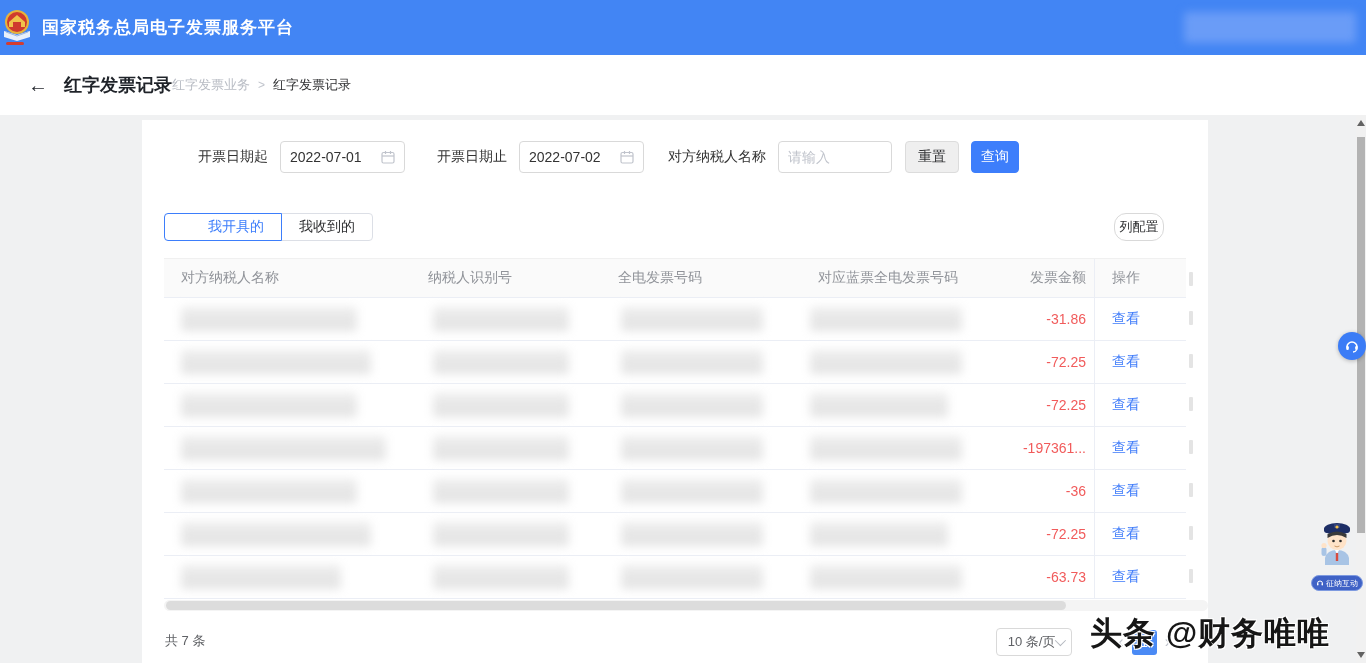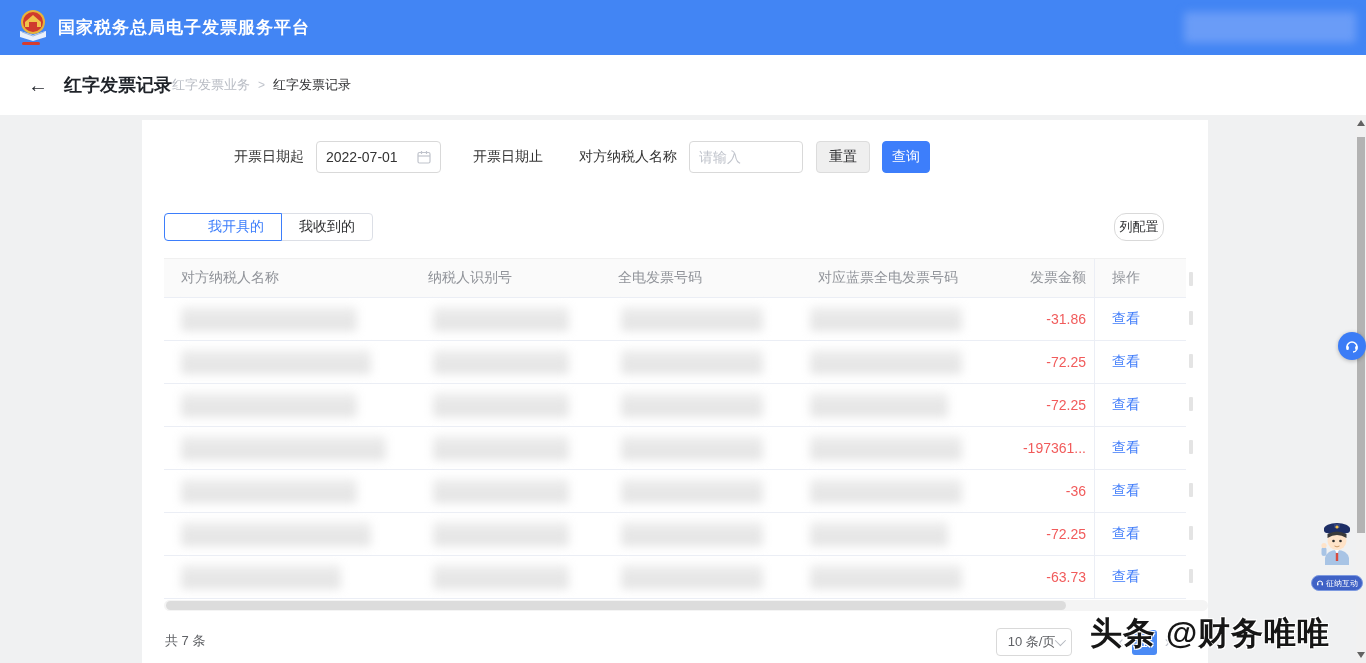--- a/index.html
+++ b/index.html
@@ -4,42 +4,42 @@
 <style>
   * { margin:0; padding:0; box-sizing:border-box; }
   html,body { width:1366px; height:663px; overflow:hidden; }
   body {
     font-family:"Liberation Sans","DejaVu Sans",sans-serif;
     background:#f0f1f2; position:relative; color:#303133;
   }
 
   
   .topbar { position:absolute; left:0; top:0; width:1366px; height:55px;
-    background:#4285f4; display:flex; align-items:center; padding-left:16px; }
+    background:#4285f4; display:flex; align-items:center; }
   .logo { width:34px; height:38px; position:relative; flex:0 0 auto; }
   .app-title { color:#fff; font-size:17px; font-weight:bold; margin-left:8px; letter-spacing:1px; }
   .user-blur { position:absolute; right:10px; top:12px; width:172px; height:31px;
     background:#6a9cf7; border-radius:3px; filter:blur(4px); }
 
   
   .pagebar { position:absolute; left:0; top:55px; width:1366px; height:60px;
     background:#fff; display:flex; align-items:center; }
   .back-arrow { margin-left:28px; font-size:20px; color:#1f2329; cursor:pointer; line-height:1; }
   .page-title { font-size:18px; font-weight:bold; color:#1f2329; margin-left:16px; }
   .crumbs { font-size:13px; display:flex; align-items:center; gap:8px; }
   .crumb-parent { color:#b8bcc4; }
   .crumb-sep { color:#c0c4cc; font-size:12px; }
   .crumb-current { color:#303133; }
 
   
   .card { position:absolute; left:142px; top:120px; width:1066px; height:543px; background:#fff; }
 
   
   .filters { position:absolute; left:56px; top:21px; height:32px; display:flex; align-items:center; }
-  .f-label { font-size:14px; color:#333; margin-right:12px; white-space:nowrap;margin-left:36px; }
+  .f-label { font-size:14px; color:#333; margin-right:12px; white-space:nowrap; }
   .f-input { height:32px; border:1px solid #d9d9d9; border-radius:4px; background:#fff;
     display:flex; align-items:center; padding:10px 9px; }
   .date-box { width:125px; justify-content:space-between; }
   .date-val { font-size:14px; color:#333; }
   .text-box { width:114px; }
   .text-box input { border:none; outline:none; width:100%; font-size:14px;
     font-family:inherit; color:#333; background:transparent; }
   .text-box input::placeholder { color:#c0c4cc; }
   .g2 { margin-left:32px;text-align:center; } .g3 { margin-left:24px; }
   .btn { height:32px; border-radius:4px; font-size:14px; cursor:pointer;
@@ -160,20 +160,29 @@
       <span class="date-val">2022-07-01</span>
       <svg width="14" height="14" viewBox="0 0 14 14">
         <rect x="1" y="2.5" width="12" height="10.5" rx="1.5" fill="none" stroke="#c0c4cc" stroke-width="1.2"></rect>
         <line x1="1" y1="6" x2="13" y2="6" stroke="#c0c4cc" stroke-width="1.2"></line>
         <line x1="4.5" y1="1" x2="4.5" y2="4" stroke="#c0c4cc" stroke-width="1.2"></line>
         <line x1="9.5" y1="1" x2="9.5" y2="4" stroke="#c0c4cc" stroke-width="1.2"></line>
       </svg>
     </div>
 
     <span class="f-label g2">开票日期止</span>
+    <div class="f-input date-box">
+      <span class="date-val">2022-07-02</span>
+      <svg width="14" height="14" viewBox="0 0 14 14">
+        <rect x="1" y="2.5" width="12" height="10.5" rx="1.5" fill="none" stroke="#c0c4cc" stroke-width="1.2"></rect>
+        <line x1="1" y1="6" x2="13" y2="6" stroke="#c0c4cc" stroke-width="1.2"></line>
+        <line x1="4.5" y1="1" x2="4.5" y2="4" stroke="#c0c4cc" stroke-width="1.2"></line>
+        <line x1="9.5" y1="1" x2="9.5" y2="4" stroke="#c0c4cc" stroke-width="1.2"></line>
+      </svg>
+    </div>
 
     <span class="f-label g3">对方纳税人名称</span>
     <div class="f-input text-box">
       <input type="text" placeholder="请输入" style="">
     </div>
 
     <button class="btn btn-reset">重置</button>
     <button class="btn btn-search">查询</button>
   </div>
 

